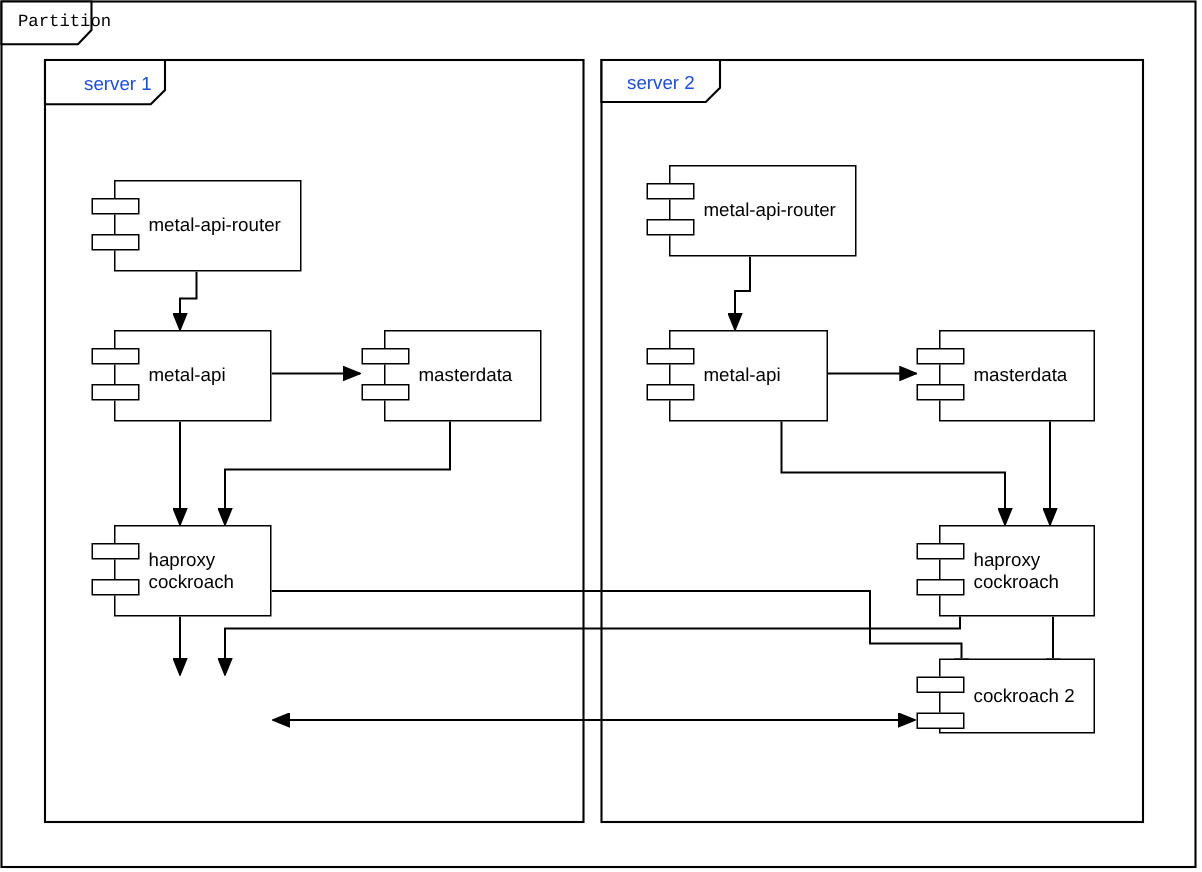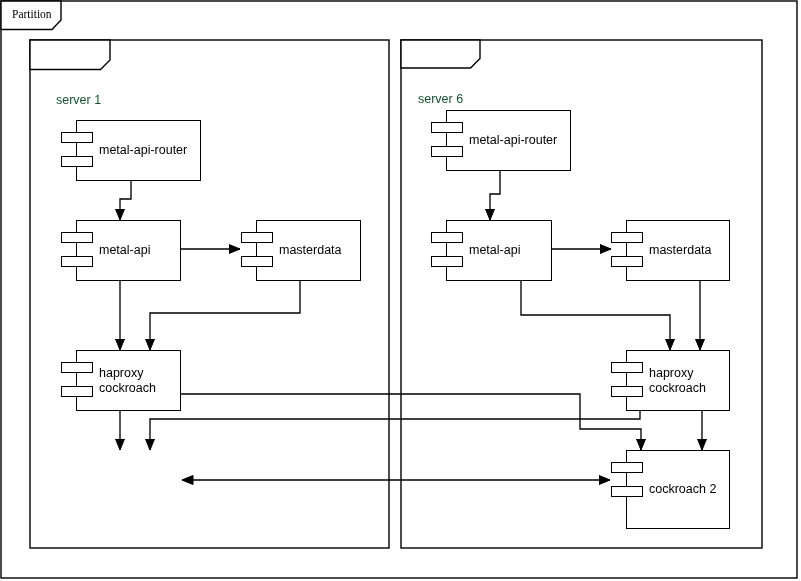--- a/index.html
+++ b/index.html
@@ -2,24 +2,24 @@
 <html><head>
 <meta charset="utf-8">
 <style>
   html,body{margin:0;padding:0;background:#ffffff;}
   .canvas{
     position:relative;width:801px;height:581px;background:#ffffff;
     font-family:"Liberation Sans",sans-serif;color:#000;overflow:hidden;
   }
   .wires{position:absolute;left:0;top:0;}
   .frame-label{
-    position:absolute;font-size:12.5px;color:#14532d;white-space:nowrap;margin-top:44px;
+    position:absolute;font-size:12.5px;color:#1d4ed8;white-space:nowrap;
   }
   .partition-label{
-    position:absolute;font-family:Liberation Serif, serif;font-size:11.5px;color:#000;white-space:nowrap;
+    position:absolute;font-family:Liberation Mono, monospace;font-size:11.5px;color:#000;white-space:nowrap;
   }
   .node{
     position:absolute;box-sizing:border-box;background:#ffffff;
     border:1.33px solid #000;display:flex;align-items:center;
   }
   .node-label{
     display:block;padding-left:22px;font-size:12.5px;line-height:15px;color:#000;
   }
   .port{
     position:absolute;box-sizing:border-box;left:-16px;width:32px;height:11px;
@@ -63,21 +63,21 @@
       <path d="M552,249 H611" marker-end="url(#arw)"></path>
       <path d="M521,280 V315 H670 V350" marker-end="url(#arw)"></path>
       <path d="M700,280 V350" marker-end="url(#arw)"></path>
       <path d="M702,411 V450" marker-end="url(#arw)"></path>
       <path d="M182,480 H610" marker-start="url(#arw)" marker-end="url(#arw)"></path>
     </g>
   </svg>
 
   <div class="partition-label" style="left:12px;top:8px">Partition</div>
   <div class="frame-label" style="left:56px;top:49px">server 1</div>
-  <div class="frame-label" style="left:418px;top:48px">server 6</div>
+  <div class="frame-label" style="left:418px;top:48px">server 2</div>
 
   <div class="node" style="left:76px;top:120px;width:125px;height:61px">
     <span class="port p1"></span>
     <span class="port p2"></span>
     <span class="node-label">metal-api-router</span>
   </div>
 
   <div class="node" style="left:76px;top:220px;width:105px;height:61px">
     <span class="port p1"></span>
     <span class="port p2"></span>
@@ -114,19 +114,19 @@
     <span class="port p2"></span>
     <span class="node-label">masterdata</span>
   </div>
 
   <div class="node" style="left:626px;top:350px;width:104px;height:61px">
     <span class="port p1"></span>
     <span class="port p2"></span>
     <span class="node-label">haproxy cockroach</span>
   </div>
 
-  <div class="node" style="left:626px;top:450px;width:104px;height:79px">
+  <div class="node" style="left:626px;top:439px;width:104px;height:50px">
     <span class="port p1"></span>
     <span class="port p2"></span>
     <span class="node-label">cockroach 2</span>
   </div>
 
 </div>
 
 </body></html>

